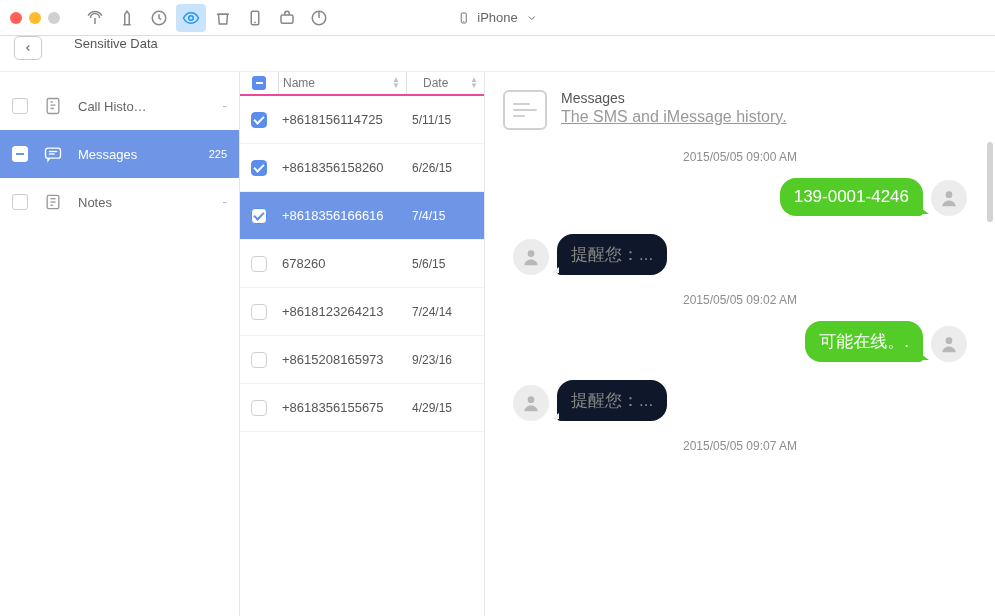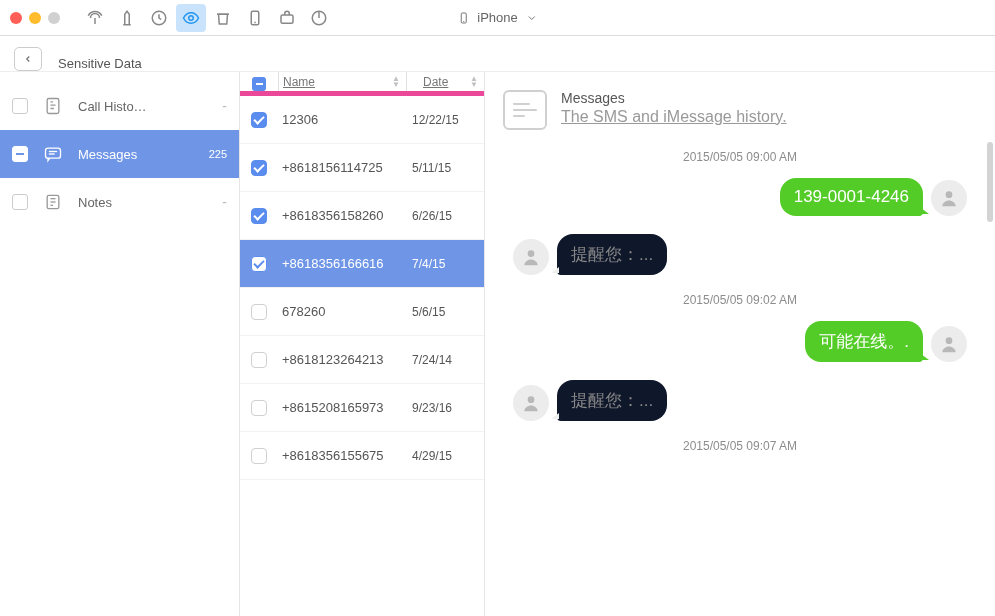--- a/index.html
+++ b/index.html
@@ -14,41 +14,41 @@
   .dot.gray { background: #d0d0d0; }
   .tb-group { display: flex; gap: 2px; }
   .tb-btn { width: 30px; height: 28px; display: flex; align-items: center; justify-content: center; color: #888; border-radius: 4px; }
   .tb-btn.active { background: #c9e3fc; color: #2196f3; }
   .tb-btn svg { width: 18px; height: 18px; }
   .device-selector { position: absolute; left: 50%; transform: translateX(-50%); display: flex; align-items: center; gap: 8px; color: #666; }
   .device-selector svg { width: 12px; height: 14px; }
   .chev { width: 10px; height: 10px; }
 
   
-  .crumb { height: 36px; border-bottom: 1px solid #eee; display: flex; align-items: flex-end; padding: 0 14px; gap: 16px; }
+  .crumb { height: 36px; border-bottom: 1px solid #eee; display: flex; align-items: flex-start; padding: 0 14px; gap: 32px; }
   .back { width: 28px; height: 24px; border: 1px solid #ccc; border-radius: 5px; display: flex; align-items: center; justify-content: center; color: #777; }
   .crumb-title { color: #555; }
 
   
   .main { display: flex; height: calc(616px - 72px); }
   .sidebar { width: 240px; border-right: 1px solid #e6e6e6; padding-top: 10px; }
   .side-item { height: 48px; display: flex; align-items: center; padding: 0 12px; gap: 14px; color: #666; position: relative; }
   .side-item.selected { background: #6f95e6; color: #fff; }
   .sb-check { width: 16px; height: 16px; border: 1px solid #ccc; border-radius: 3px; background: #fff; display: flex; align-items: center; justify-content: center; }
   .side-item.selected .sb-check { background: #fff; border-color: #fff; }
   .sb-check.partial::after { content: ""; width: 8px; height: 2px; background: #6f95e6; display: block; }
   .side-icon { width: 22px; height: 22px; display: flex; align-items: center; justify-content: center; }
   .side-icon svg { width: 20px; height: 20px; }
   .side-label { flex: 1; white-space: nowrap; overflow: hidden; text-overflow: ellipsis; }
   .side-count { font-size: 11px; }
   .side-dash { position: absolute; right: 12px; color: #bbb; font-size: 14px; }
 
   
   .mid { width: 245px; border-right: 1px solid #e6e6e6; display: flex; flex-direction: column; }
-  .mid-head { display: flex; align-items: flex-end; height: 24px; border-bottom: 5px solid #ec4899; font-size: 12px; color: #777; text-decoration: underline; }
+  .mid-head { display: flex; align-items: center; height: 24px; border-bottom: 2px solid #ec4899; font-size: 12px; color: #777; }
   .mh-c1 { width: 38px; display: flex; justify-content: center; }
   .mh-c2 { flex: 1; padding-left: 4px; position: relative; border-left: 1px solid #e0e0e0; height: 100%; display: flex; align-items: center; }
   .mh-c3 { width: 78px; padding-left: 16px; position: relative; border-left: 1px solid #e0e0e0; height: 100%; display: flex; align-items: center; }
   .sort-arrows { position: absolute; right: 6px; font-size: 8px; line-height: 6px; color: #c0c0c0; display: flex; flex-direction: column; align-items: center; }
   .hdr-check { width: 14px; height: 14px; border-radius: 3px; background: #5b8def; display: flex; align-items: center; justify-content: center; }
   .hdr-check::after { content: ""; width: 7px; height: 2px; background: #fff; }
   .mid-rows { flex: 1; overflow-y: auto; }
   .mrow { height: 48px; display: flex; align-items: center; border-bottom: 1px solid #f2f2f2; color: #555; }
   .mrow.selected { background: #6f95e6; color: #fff; }
   .mrow .c1 { width: 38px; display: flex; justify-content: center; }
@@ -221,27 +221,20 @@
       <div class="mh-c3">
         <span>Date</span>
         <span class="sort-arrows">▲<br>▼</span>
       </div>
     </div>
     <div class="mid-rows" id="mid-rows">
         <div class="mrow">
           <div class="c1">
             <div class="chk on"></div>
           </div>
-          <div class="c2">12306</div>
-          <div class="c3">12/22/15</div>
-        </div>
-        <div class="mrow">
-          <div class="c1">
-            <div class="chk on"></div>
-          </div>
           <div class="c2">+8618156114725</div>
           <div class="c3">5/11/15</div>
         </div>
         <div class="mrow">
           <div class="c1">
             <div class="chk on"></div>
           </div>
           <div class="c2">+8618356158260</div>
           <div class="c3">6/26/15</div>
         </div>

